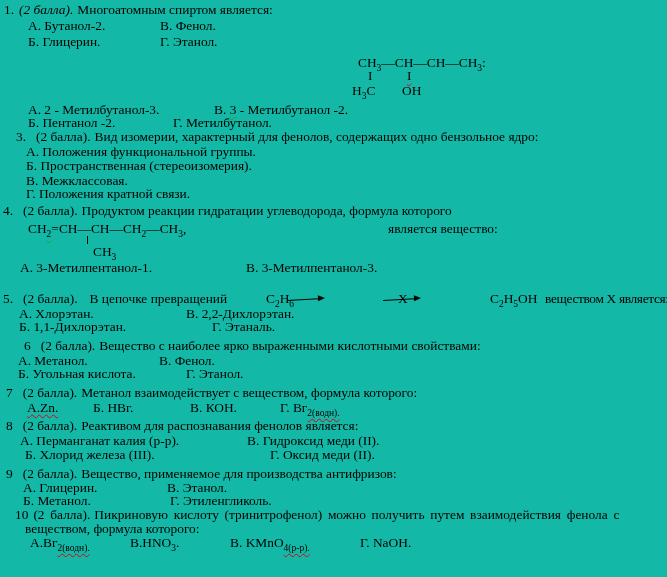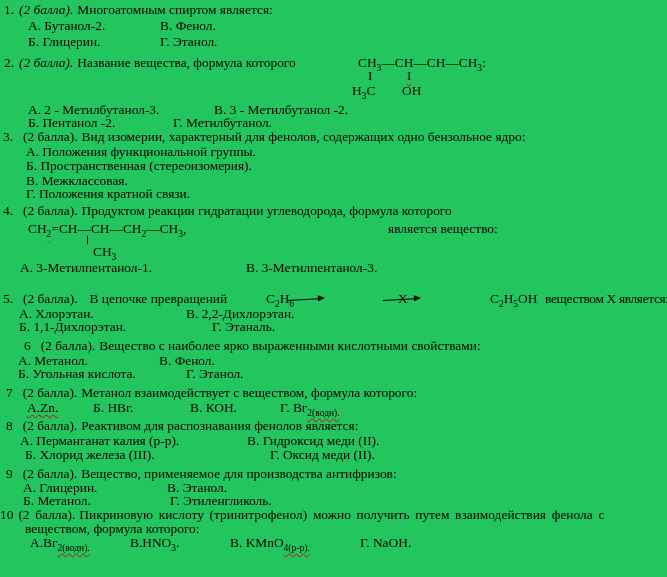--- a/index.html
+++ b/index.html
@@ -1,17 +1,17 @@
 <!DOCTYPE html>
 <html><head>
 <meta charset="utf-8">
 <style>
   html,body{margin:0;padding:0;background:#fff;}
   .page{
-    position:relative;width:667px;height:577px;background:#22c55e;
+    position:relative;width:667px;height:577px;background:#14b8a6;
     font-family:"Liberation Serif","DejaVu Serif",serif;
     font-size:13.4px;color:#000;overflow:hidden;
   }
   .ln{position:absolute;left:0;right:0;height:15px;line-height:14px;white-space:nowrap;}
   .col{position:absolute;top:0;white-space:nowrap;}
   .hdr{display:inline-block;margin-left:4px;}
   .num{margin-right:5px;}
   .num2{margin-right:10px;}
   .pts{margin-right:4px;}
   .it{font-style:italic;}
@@ -40,44 +40,41 @@
   <div class="ln" style="top:19px">
     <span class="col" style="left:28px">А. Бутанол-2.</span>
     <span class="col" style="left:160px">В. Фенол.</span>
   </div>
   <div class="ln" style="top:35px">
     <span class="col" style="left:28px">Б. Глицерин.</span>
     <span class="col" style="left:160px">Г. Этанол.</span>
   </div>
 
   <div class="ln" style="top:56px">
-    <span class="hdr">
-      <span class="num">2.</span><span class="pts it">(2 балла).</span><span>Название вещества, формула которого</span>
-    </span>
     <span class="col" style="left:358px"><span>CH</span><sub>3</sub><span>—CH—CH—CH</span><sub>3</sub><span>:</span></span>
   </div>
   <div class="ln" style="top:69px">
     <span class="col" style="left:368px">I</span>
     <span class="col sq-red" style="left:407px">I</span>
   </div>
   <div class="ln" style="top:84px">
     <span class="col" style="left:352px"><span>H</span><sub>3</sub><span>C</span></span>
     <span class="col" style="left:402px">OH</span>
   </div>
   <div class="ln" style="top:103px">
     <span class="col" style="left:28px">А. 2 - Метилбутанол-3.</span>
     <span class="col" style="left:214px"><span>В. </span><span class="sq-green">3</span><span> - Метилбутанол -2.</span></span>
   </div>
   <div class="ln" style="top:116px">
     <span class="col" style="left:28px">Б. Пентанол -2.</span>
     <span class="col" style="left:173px">Г. Метилбутанол.</span>
   </div>
 
   <div class="ln" style="top:130px">
-    <span class="hdr" style="margin-left:3px">
+    <span class="hdr" style="margin-left:16px">
       <span class="num2">3.</span><span class="pts">(2 балла).</span><span>Вид изомерии, характерный для фенолов, содержащих одно бензольное ядро:</span>
     </span>
   </div>
   <div class="ln" style="top:159px">
     <span class="col" style="left:26px">Б. Пространственная (стереоизомерия).</span>
   </div>
   <div class="ln" style="top:145px">
     <span class="col" style="left:26px">А. Положения функциональной группы.</span>
   </div>
   <div class="ln" style="top:174px">
@@ -173,21 +170,21 @@
   <div class="ln" style="top:494px">
     <span class="col" style="left:23px">Б. Метанол.</span>
     <span class="col" style="left:170px">Г. Этиленгликоль.</span>
   </div>
   <div class="ln" style="top:481px">
     <span class="col" style="left:23px">А. Глицерин.</span>
     <span class="col" style="left:167px">В. Этанол.</span>
   </div>
 
   <div class="ln" style="top:508px">
-    <span class="hdr ws" style="margin-left:0">
+    <span class="hdr ws" style="margin-left:15px">
       <span class="num">10</span><span class="pts">(2 балла).</span><span>Пикриновую кислоту (тринитрофенол) можно получить путем взаимодействия фенола с</span>
     </span>
   </div>
   <div class="ln" style="top:522px">
     <span class="col" style="left:25px">веществом, формула которого:</span>
   </div>
   <div class="ln" style="top:536px">
     <span class="col" style="left:30px"><span>А.Вг</span><sub class="sq-red">2(водн).</sub></span>
     <span class="col" style="left:130px"><span>В.HNO</span><sub>3</sub><span>.</span></span>
     <span class="col" style="left:230px"><span>В. KMnO</span><sub class="sq-red">4(р-р).</sub></span>

